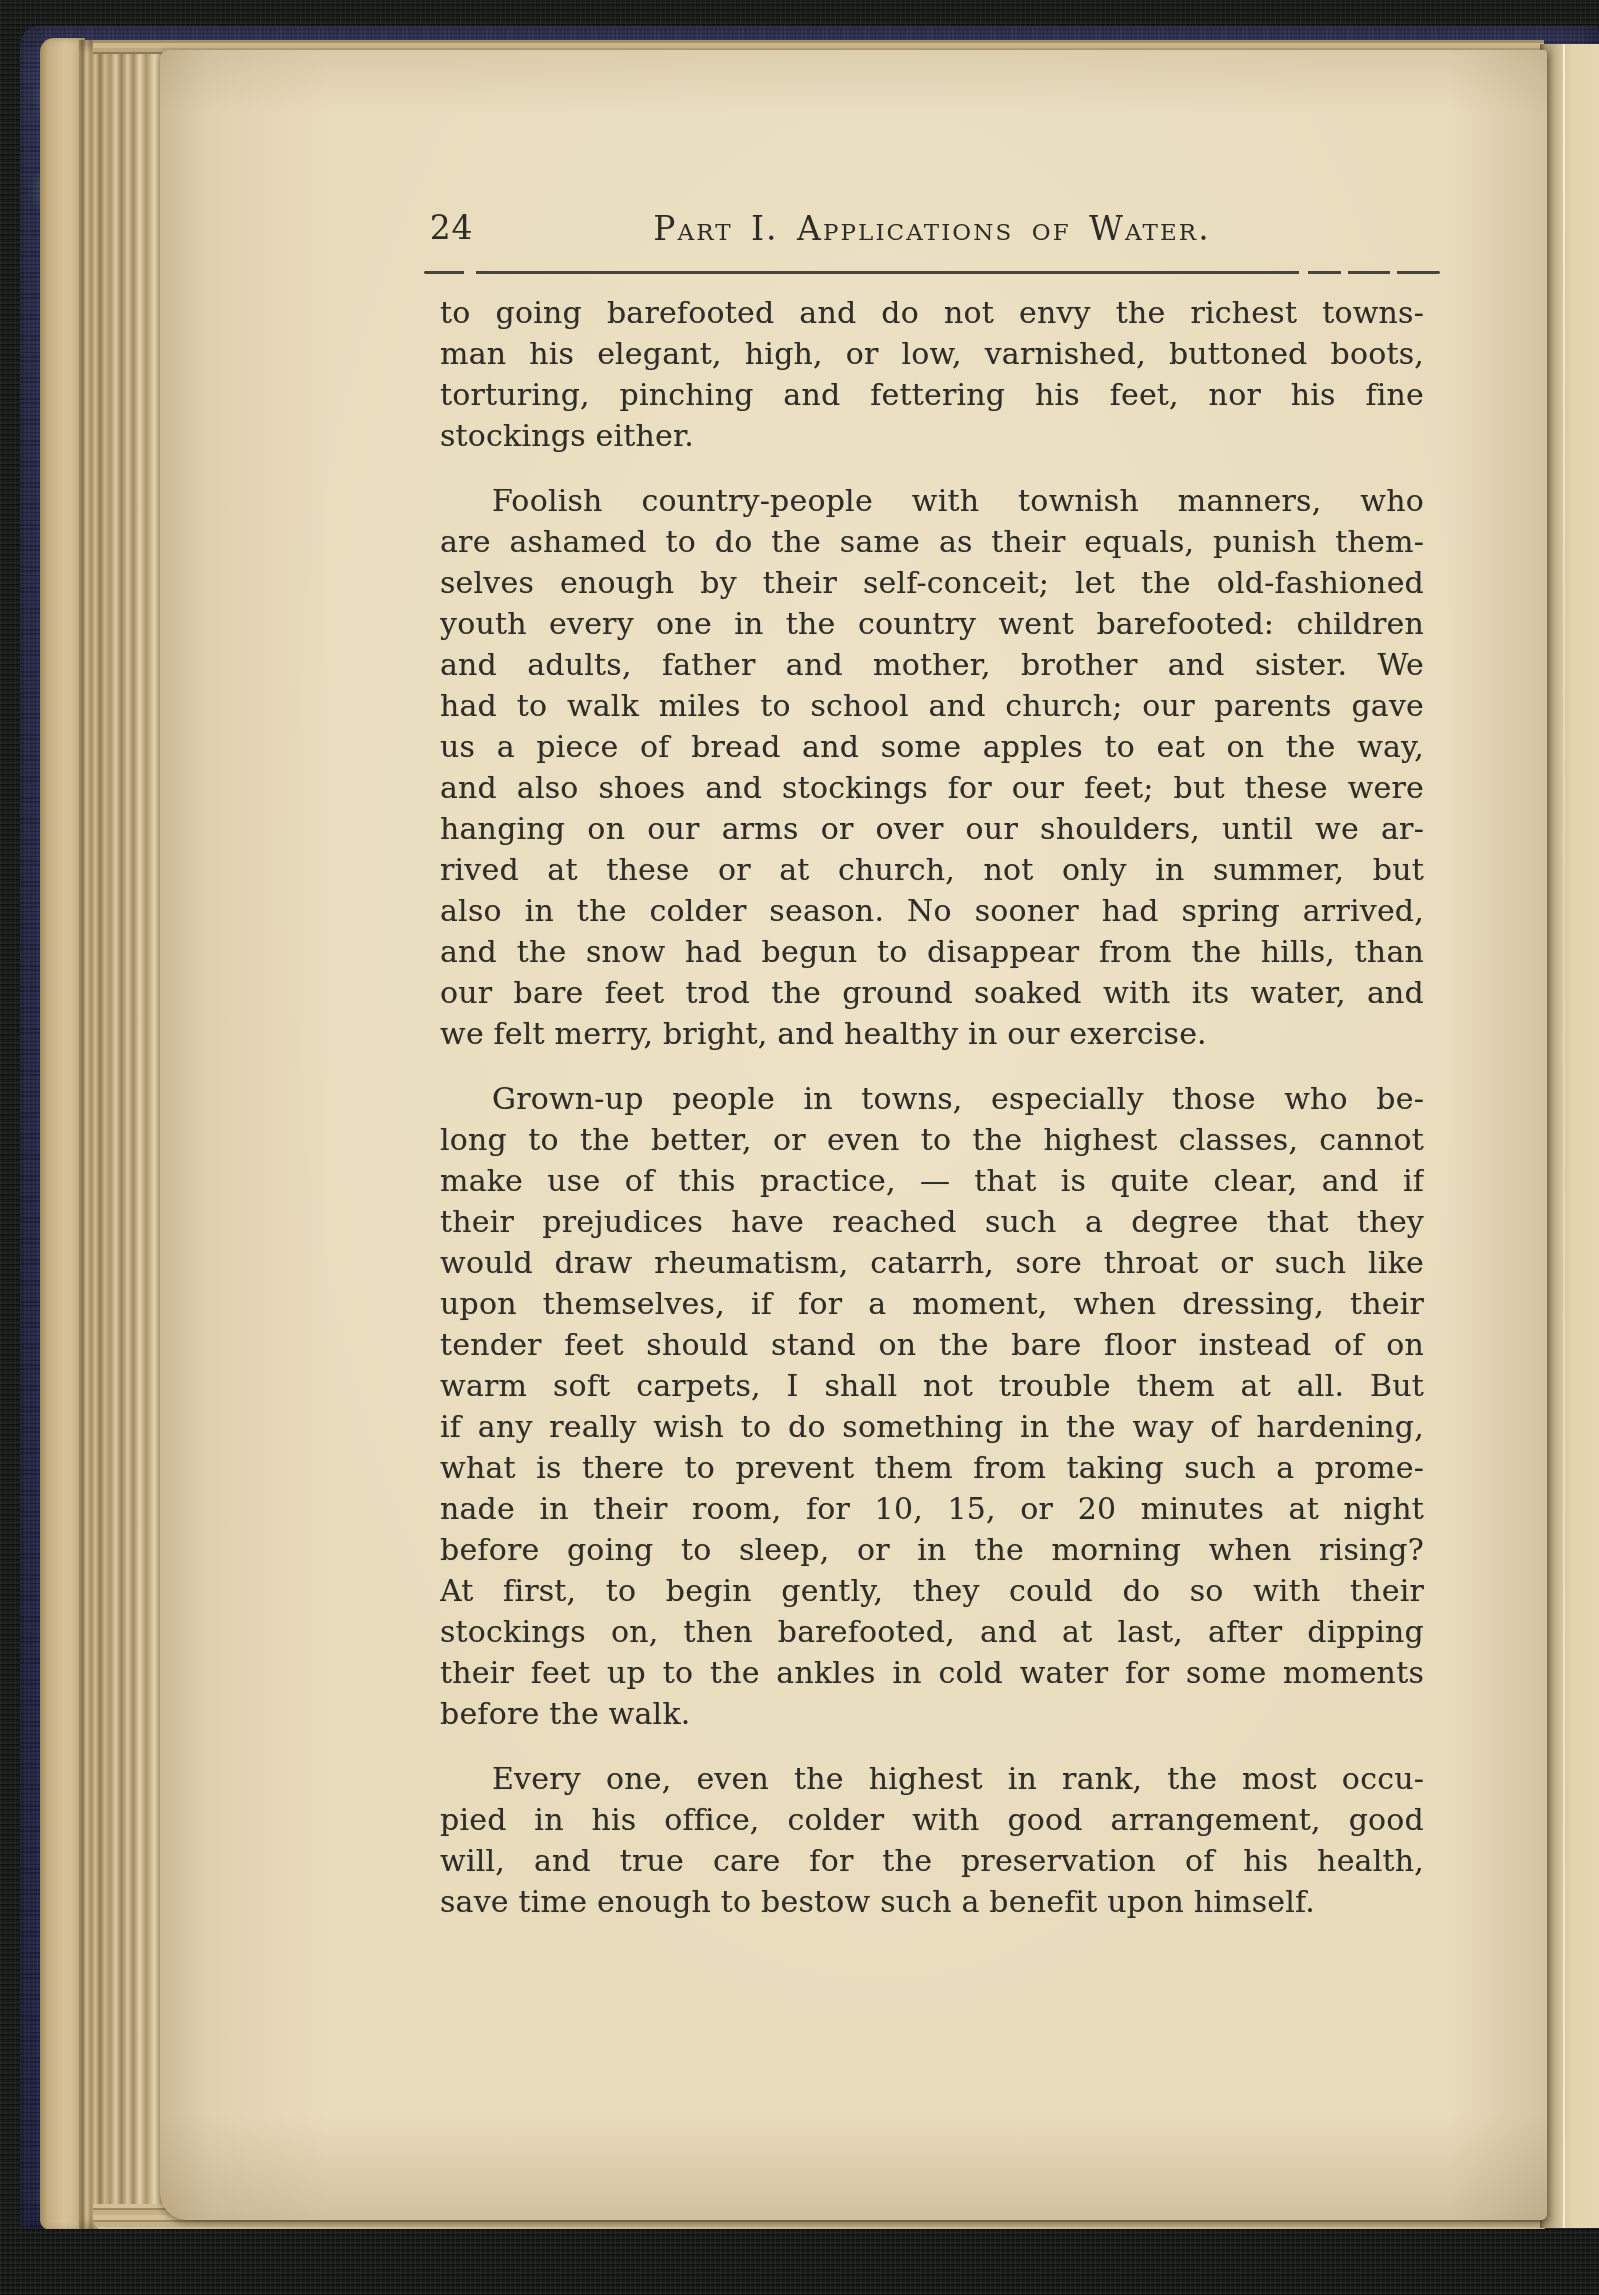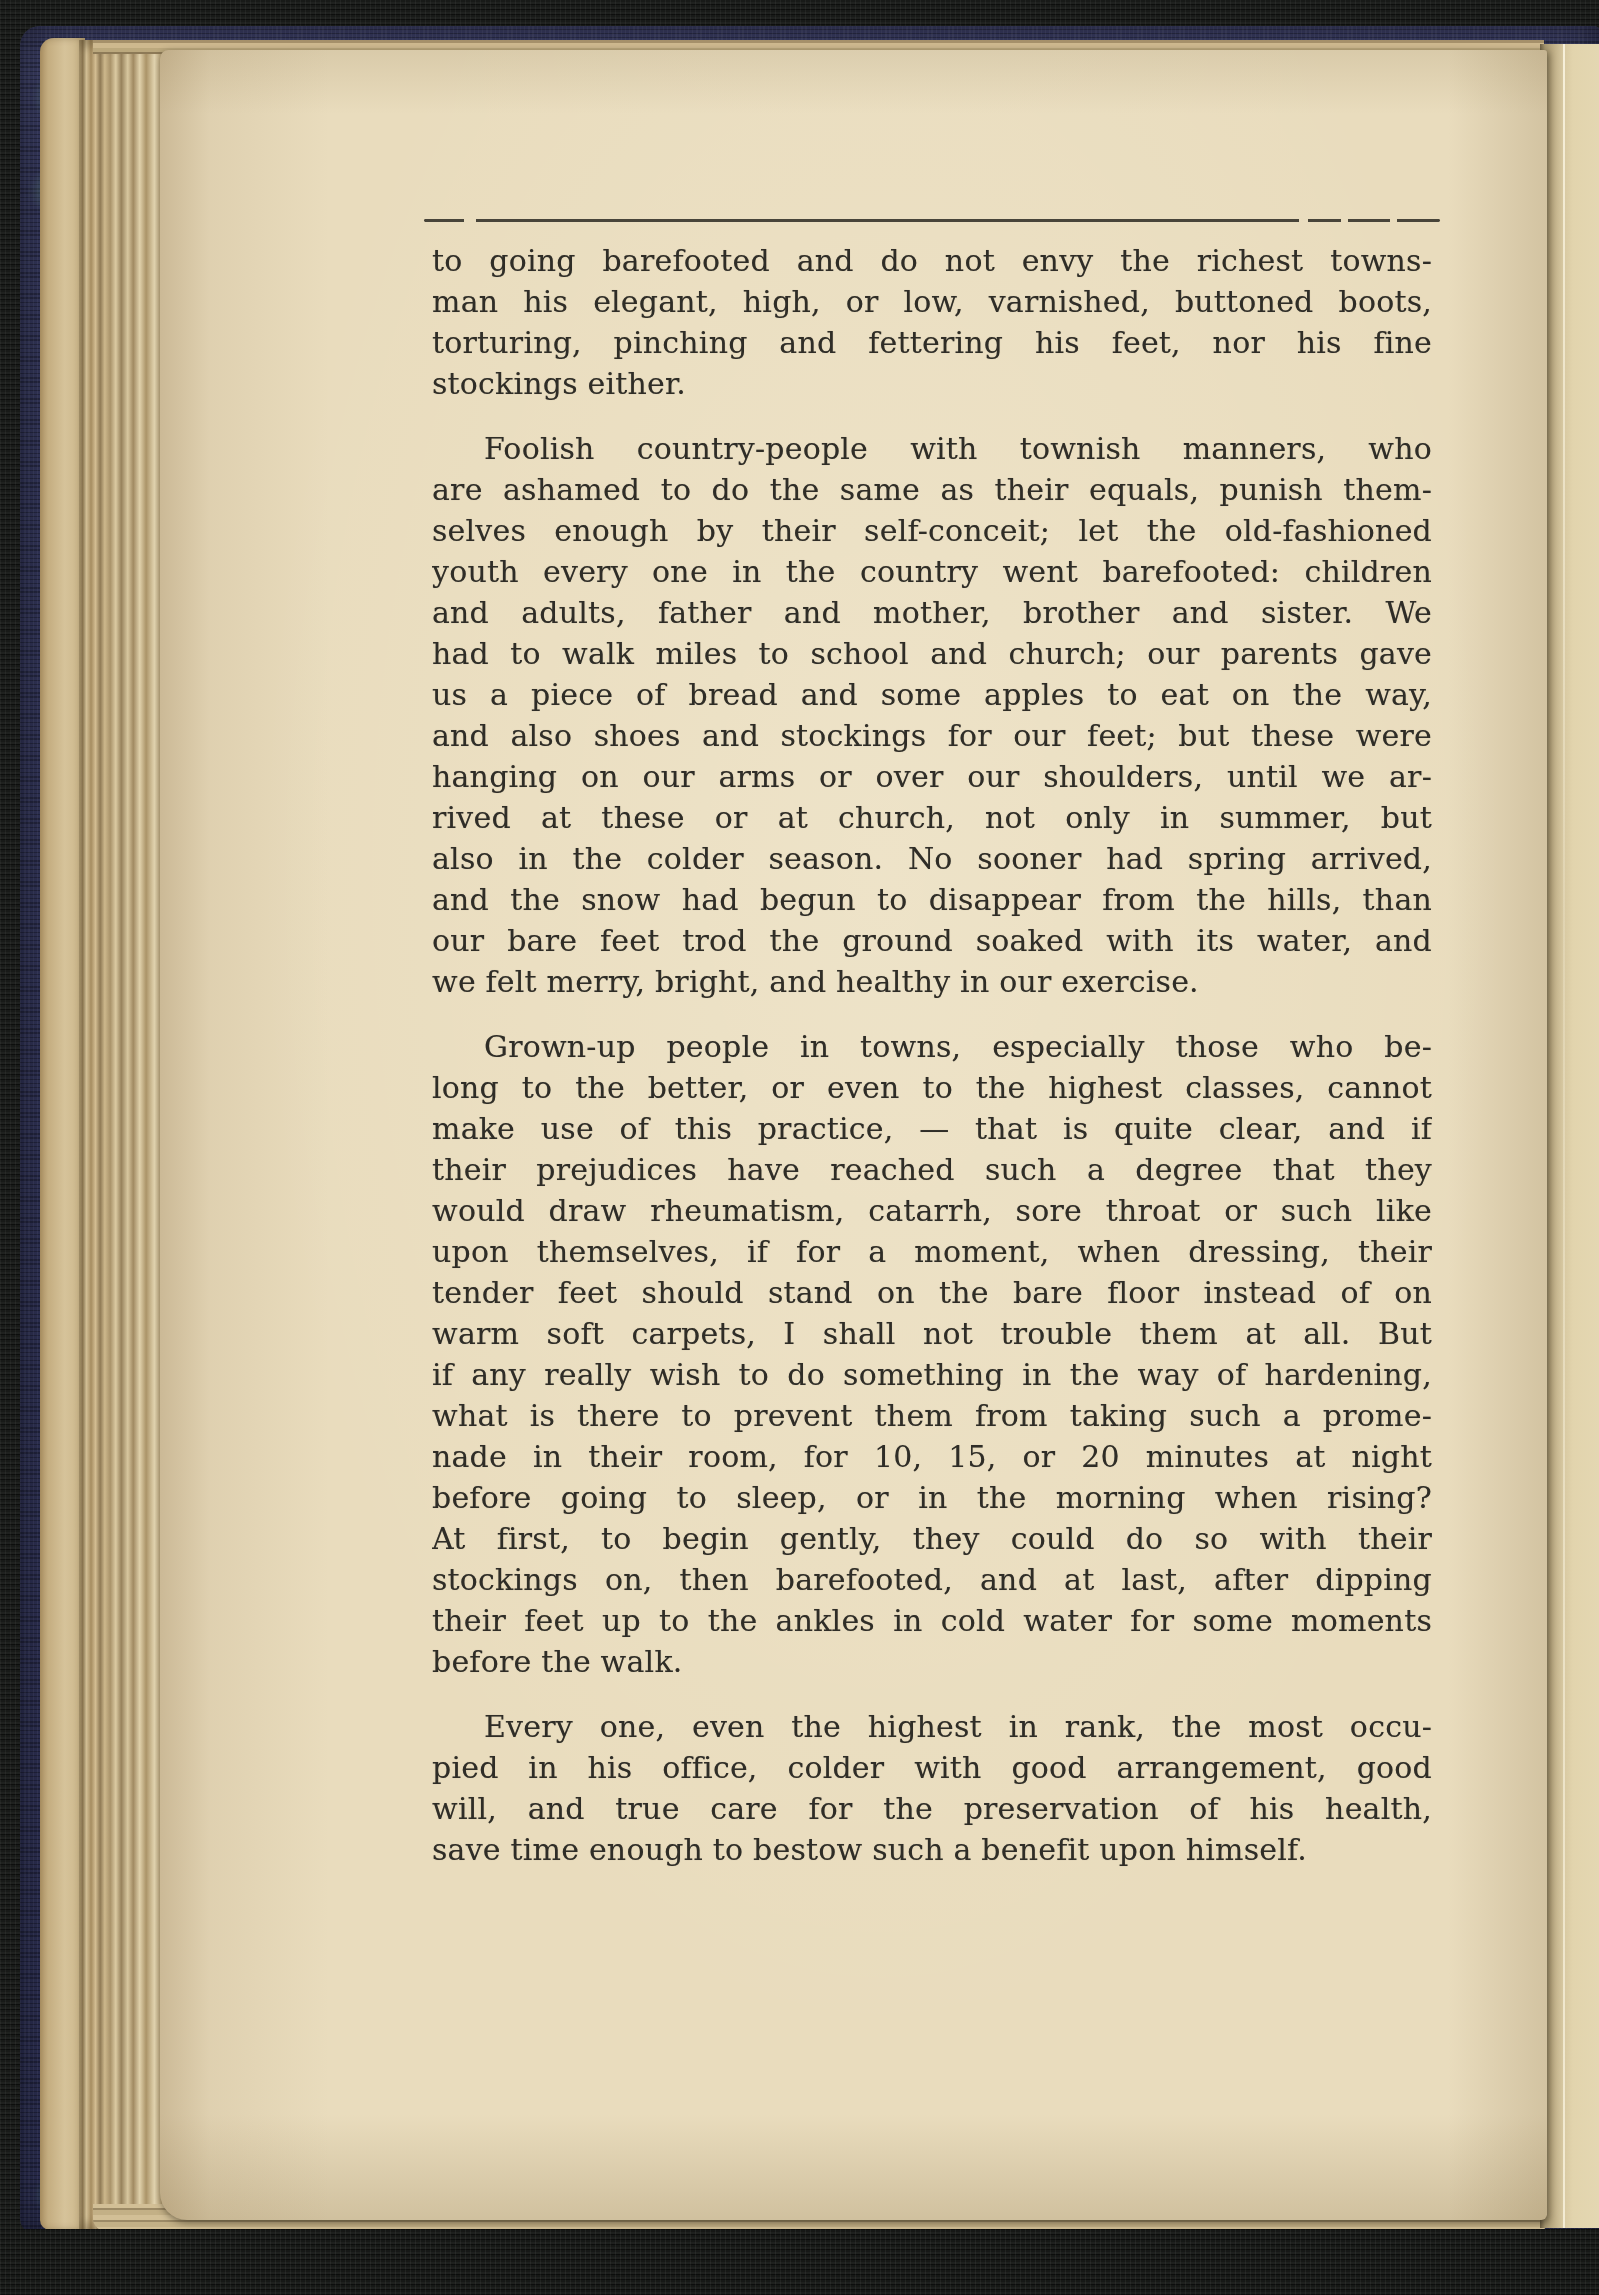--- a/index.html
+++ b/index.html
@@ -100,21 +100,21 @@
     margin-top:14px;height:2.8px;border-radius:1.4px;
     background:linear-gradient(90deg,
       #3a372e 0 40px, rgba(0,0,0,0) 40px 52px,
       #3a372e 52px 875px, rgba(0,0,0,0) 875px 884px,
       #3a372e 884px 917px, rgba(0,0,0,0) 917px 924px,
       #3a372e 924px 966px, rgba(0,0,0,0) 966px 973px,
       #3a372e 973px 1016px);
     opacity:0.92;
   }
   .body-text{margin-top:18.4px;}
-  .para{margin:8px;}
+  .para{margin:16px;}
   .para + .para{margin-top:24px;}
   .tline{
     font-size:30px;line-height:41px;letter-spacing:0.2px;
     text-align:justify;text-align-last:justify;
     text-shadow:0 0 0.7px rgba(47,45,39,0.35);
     white-space:normal;overflow:hidden;
   }
   .tline.tlast{text-align-last:left;}
   .para.indent .tline.first{padding-left:52px;}
 </style>
@@ -128,20 +128,24 @@
   <div class="gutter-strip"></div>
   <div class="stack-left"></div>
   <div class="stack-top"></div>
   <div class="stack-bottom"></div>
   <div class="page-under-right">
     <div class="crease-line"></div>
   </div>
   <div class="page-main"></div>
 
   <div class="text-block">
+    <div class="header-row">
+      <div class="page-number">24</div>
+      <div class="running-title">Part I. Applications of Water.</div>
+    </div>
     <div class="header-rule"></div>
     <div class="body-text">
         <div class="para">
           <div class="tline first">to going barefooted and do not envy the richest towns-</div>
           <div class="tline">man his elegant, high, or low, varnished, buttoned boots,</div>
           <div class="tline">torturing, pinching and fettering his feet, nor his fine</div>
           <div class="tline tlast">stockings either.</div>
         </div>
         <div class="para indent">
           <div class="tline first">Foolish country-people with townish manners, who</div>

